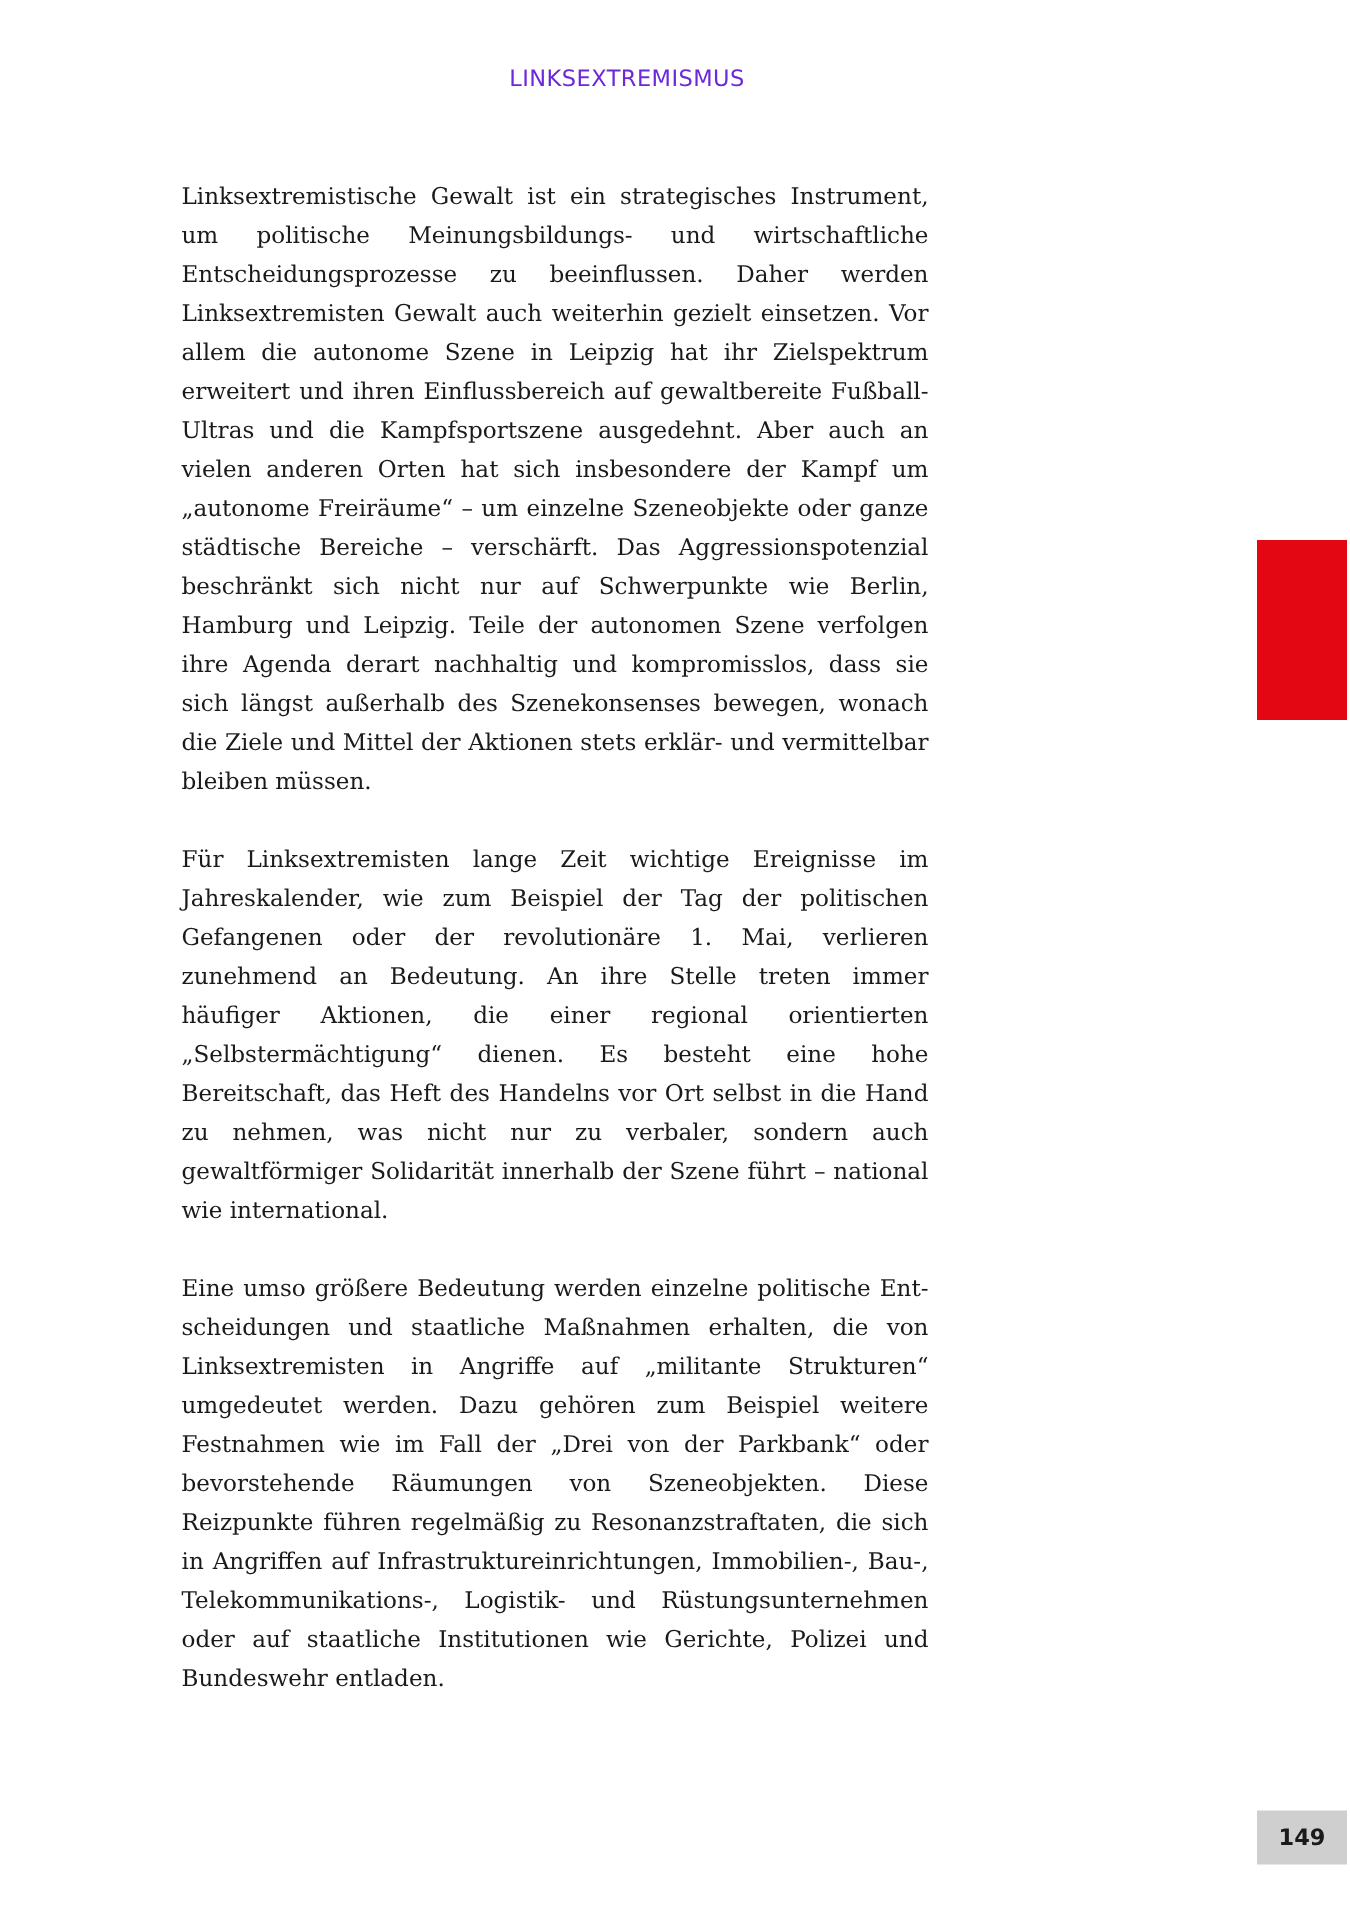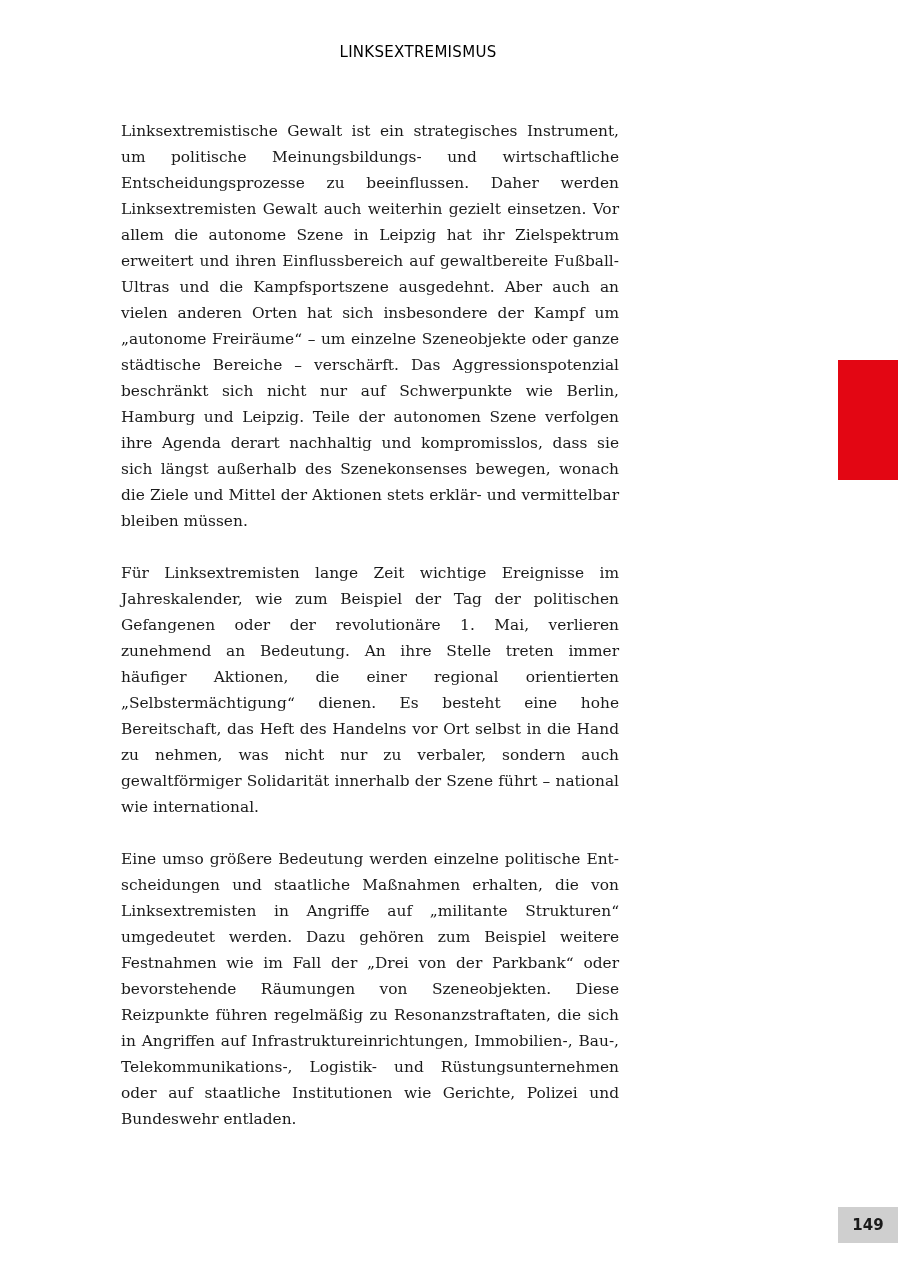--- a/index.html
+++ b/index.html
@@ -16,21 +16,21 @@
     }
     .running-header {
       position: absolute;
       top: 43px;
       left: 0;
       width: 836px;
       text-align: center;
       font-family: "DejaVu Sans", sans-serif;
       font-size: 15px;
       letter-spacing: 0.3px;
-      color: #000000;
+      color: #6d28d9;
     }
     .body-text {
       position: absolute;
       top: 118px;
       left: 121px;
       width: 498px;
       font-family: "DejaVu Serif", serif;
       font-size: 15.4px;
       line-height: 26px;
       color: #1a1a1a;

